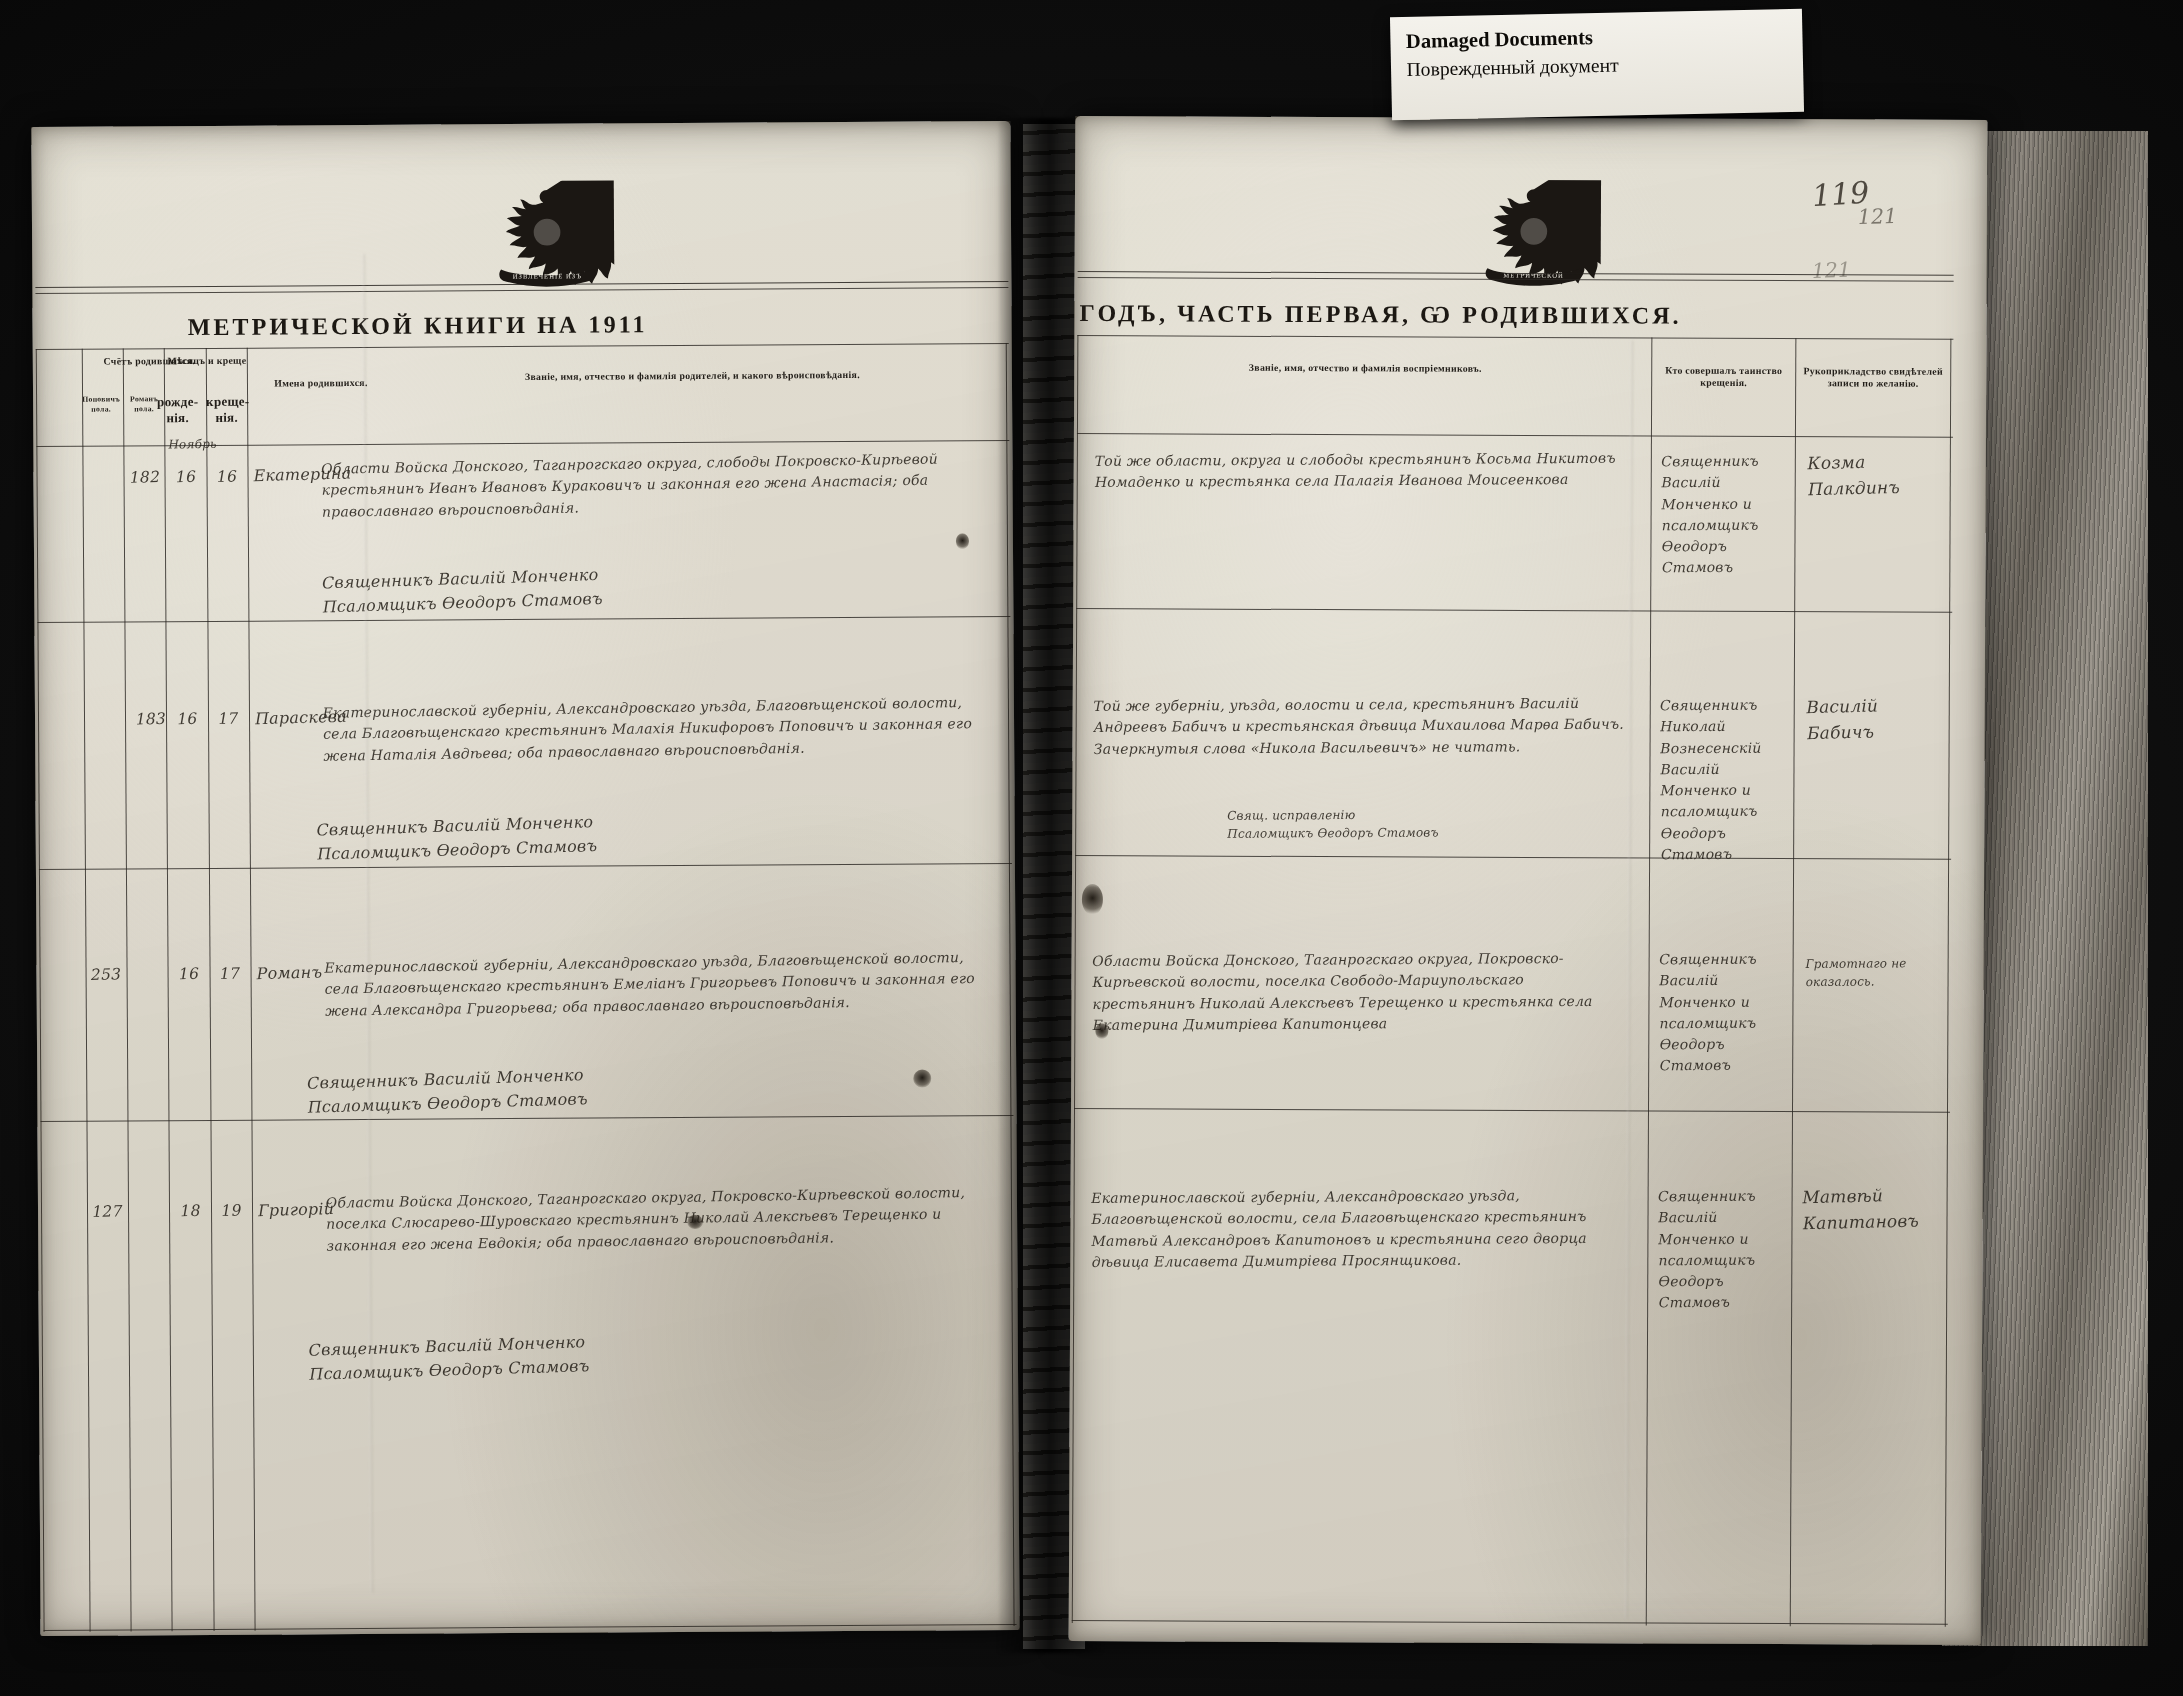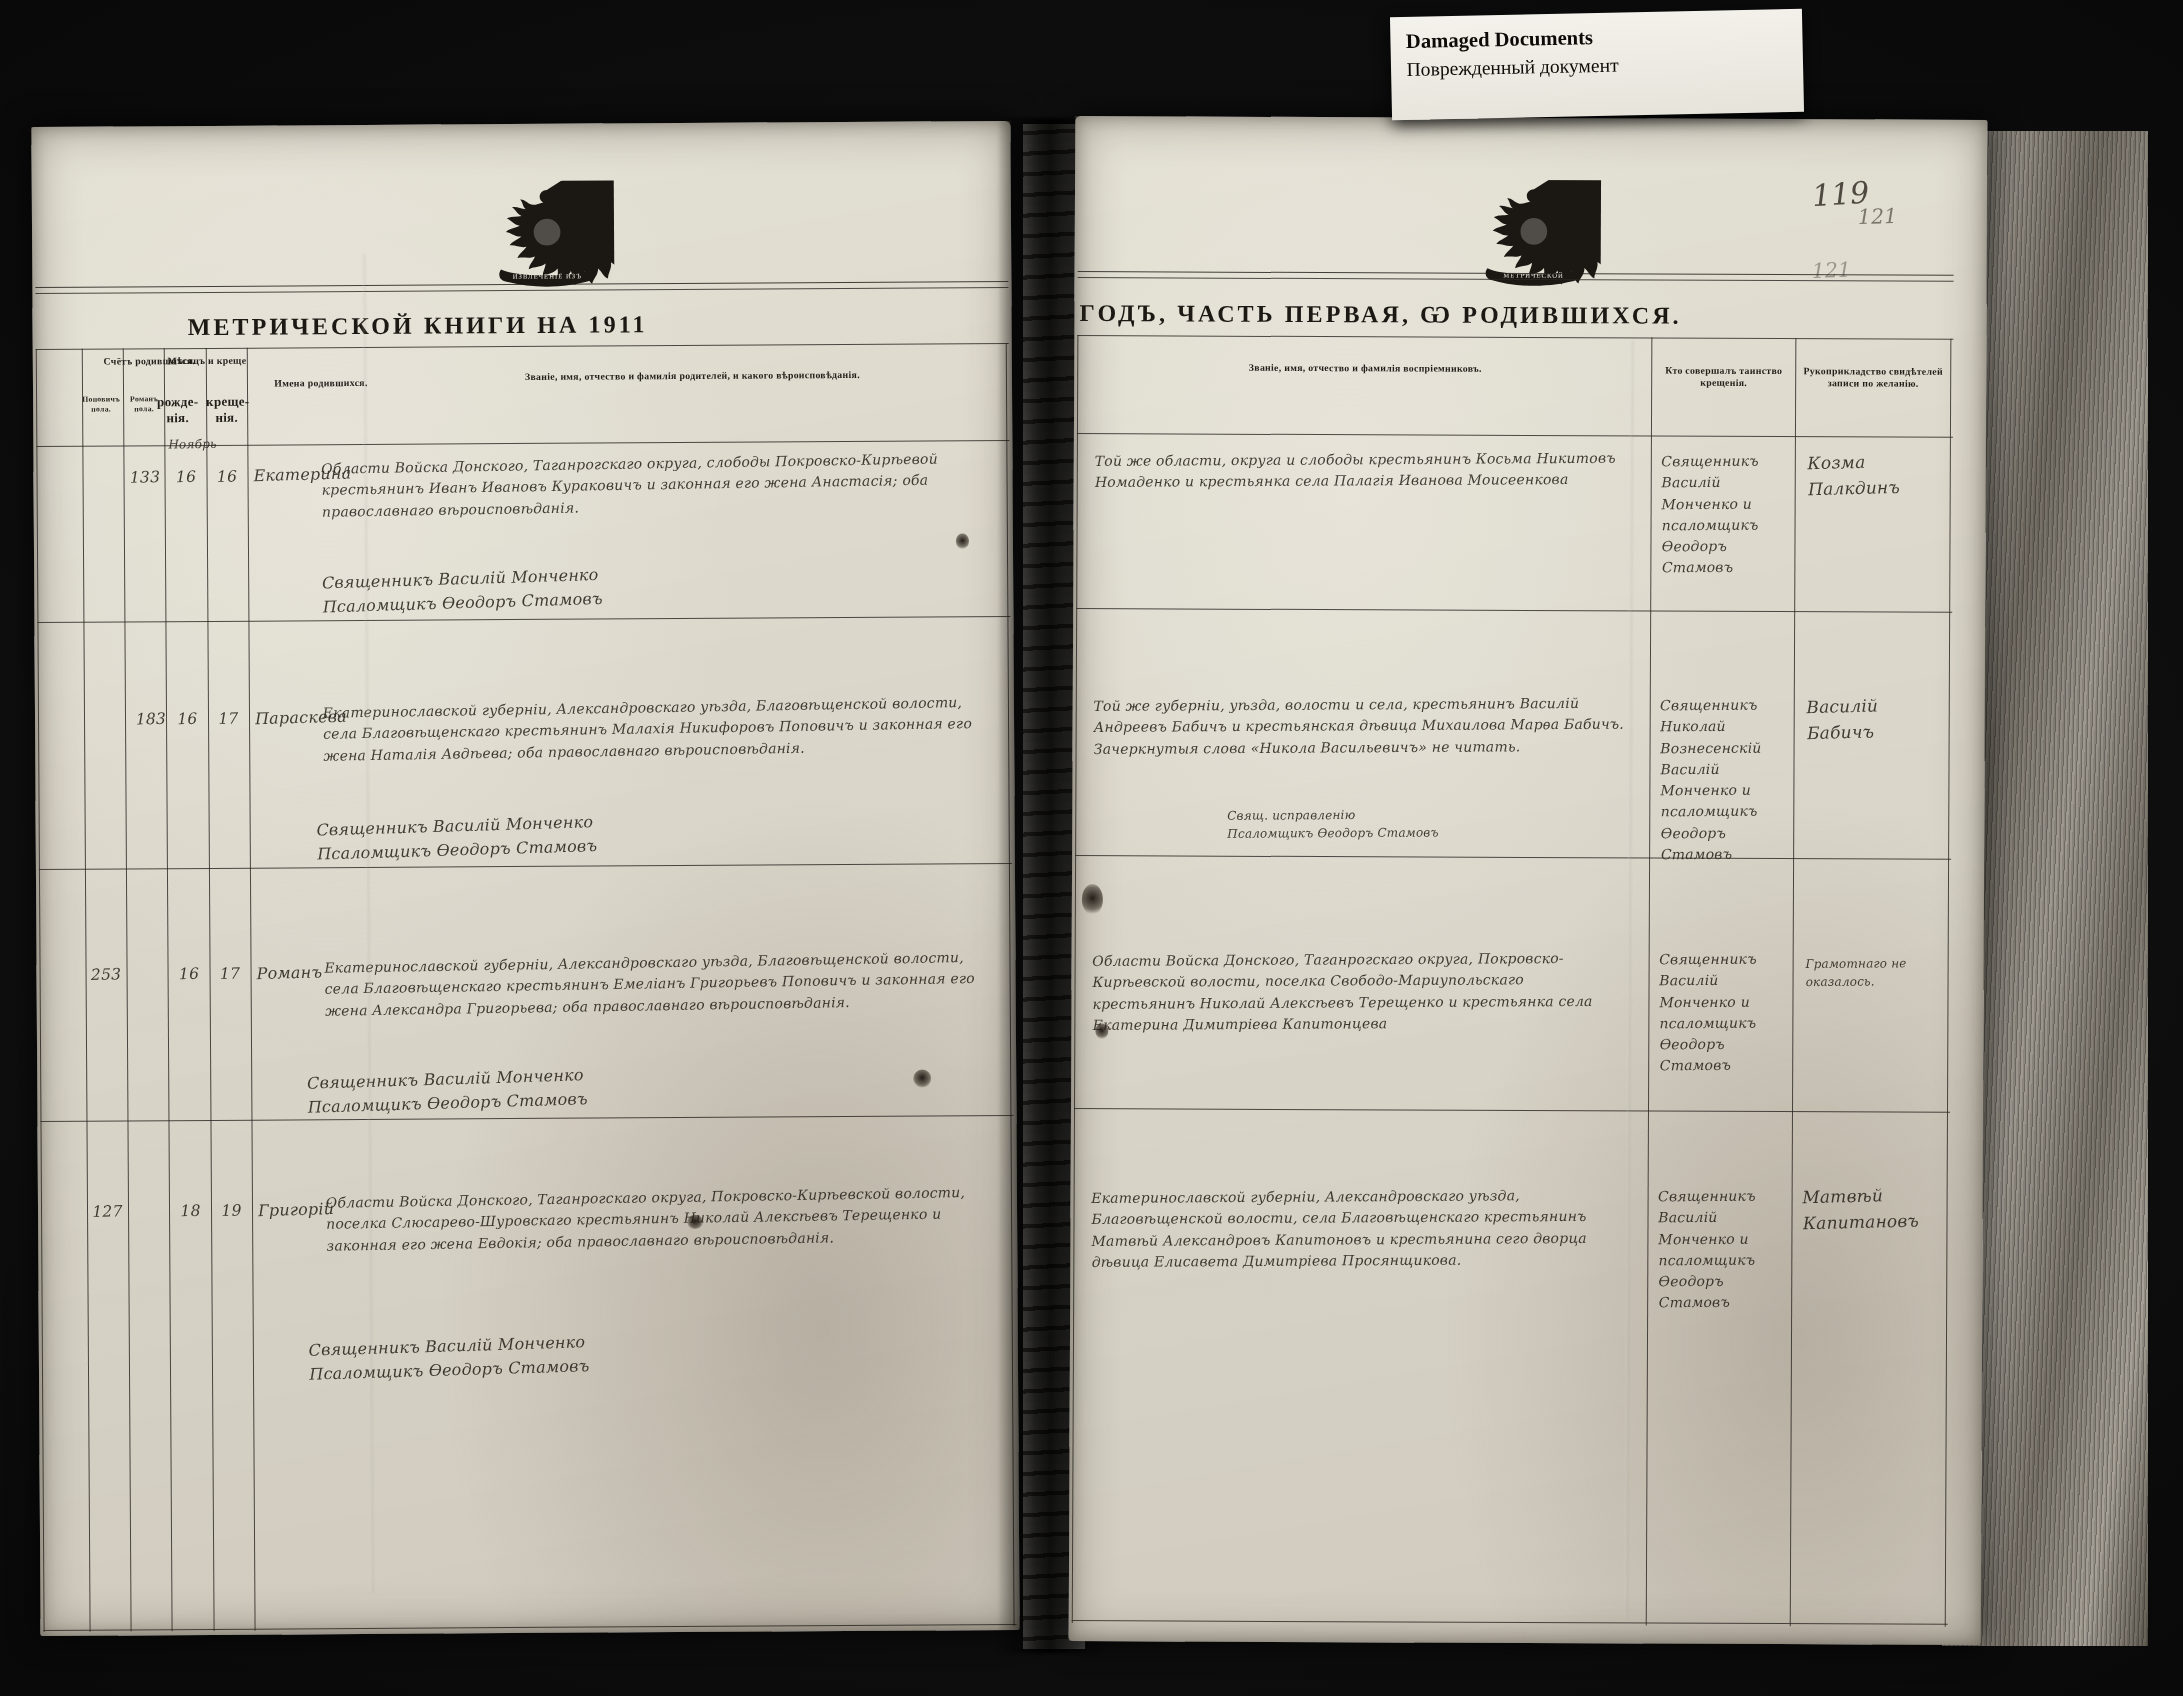--- a/index.html
+++ b/index.html
@@ -255,21 +255,21 @@
     <div class="printed colhead" style="left:124px; top:268px; width:41px; font-size:13px;">рожде­нія.</div>
     <div class="printed colhead" style="left:173px; top:268px; width:41px; font-size:13px;">креще­нія.</div>
     <div class="printed colhead" style="left:216px; top:252px; width:144px;">Имена родившихся.</div>
     <div class="printed colhead" style="left:366px; top:247px; width:587px;">Званіе, имя, отчество и фамилія родителей, и какого вѣроисповѣданія.</div>
 
     <div class="rule h" style="left:3.1px; top:495px; width:973px;"></div>
     <div class="rule h" style="left:3.1px; top:742px; width:973px;"></div>
     <div class="rule h" style="left:3.1px; top:994px; width:973px;"></div>
     <div class="rule h" style="left:3.1px; top:1503px; width:973px;"></div>
 
-    <div class="hand num" style="left:92px; top:340px; width:39px;">133</div>
+    <div class="hand num" style="left:92px; top:340px; width:39px;">182</div>
     <div class="hand small" style="left:135px; top:309px; width:77px;">Ноябрь</div>
     <div class="hand num" style="left:133px; top:340px; width:39px;">16</div>
     <div class="hand num" style="left:174px; top:340px; width:39px;">16</div>
     <div class="hand name" style="left:220px; top:337px; width:144px;">Екатерина</div>
     <div class="hand" style="left:288px; top:330px; width:670px;">Области Войска Донского, Таганрогскаго округа, слободы Покровско-Кирѣевой крестьянинъ Иванъ Ивановъ Кураковичъ и законная его жена Анастасія; оба православнаго вѣроисповѣданія.</div>
     <div class="hand sig" style="left:288px; top:438px; width:670px;">Священникъ Василій Монченко
 Псаломщикъ Ѳеодоръ Стамовъ</div>
 
     <div class="hand num" style="left:92px; top:582px; width:39px;text-align:right;">183</div>
     <div class="hand num" style="left:133px; top:582px; width:39px;">16</div>

